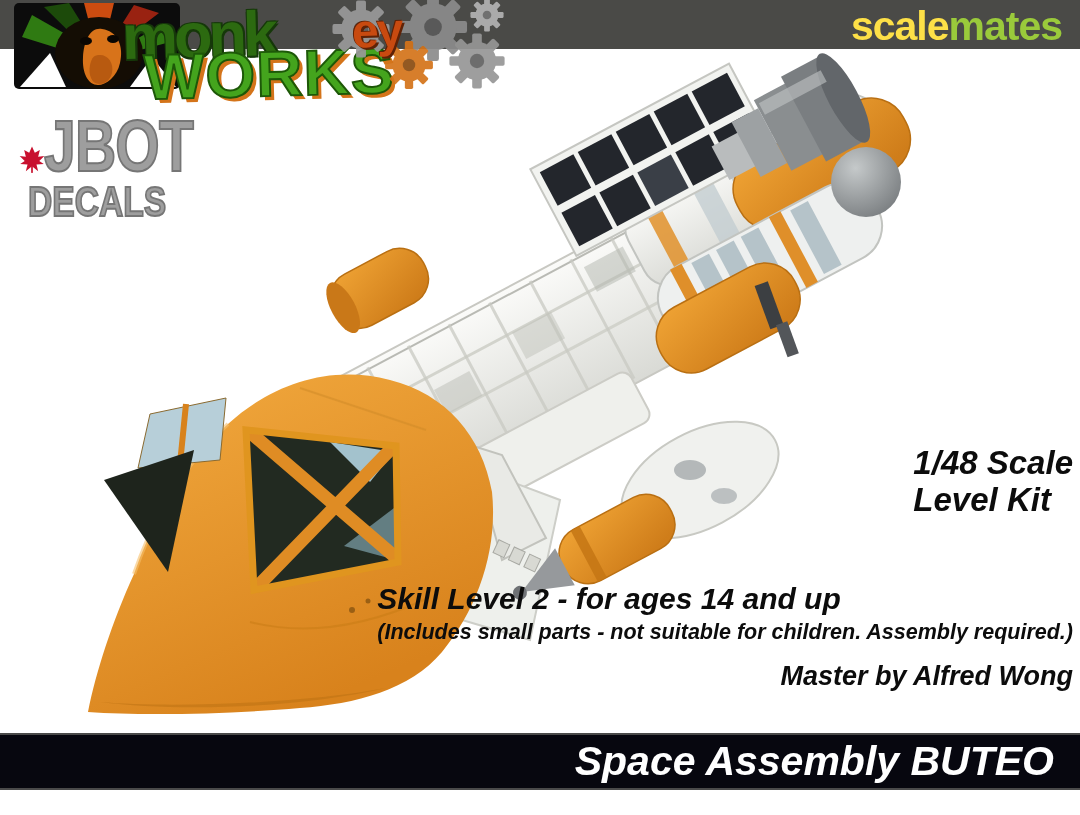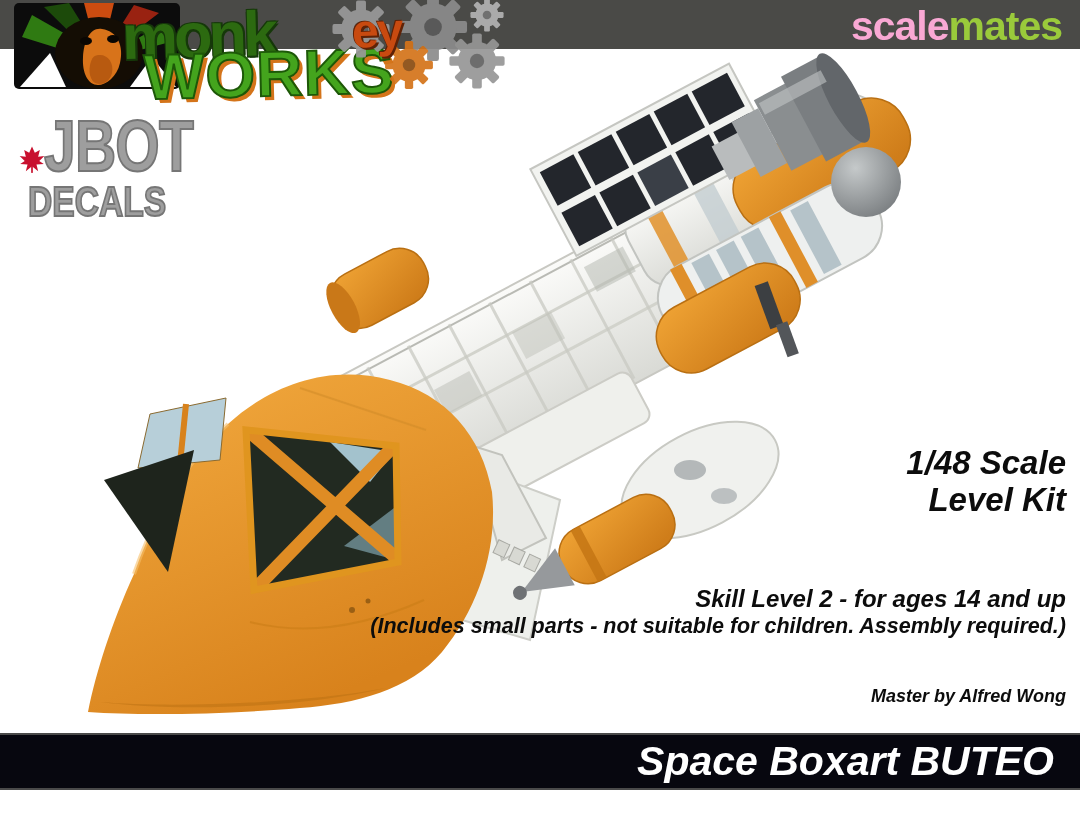--- a/index.html
+++ b/index.html
@@ -2,21 +2,21 @@
 <html><head>
 <meta charset="utf-8">
 <style>
   html,body{margin:0;padding:0;background:#888;}
   .page{position:relative;width:1080px;height:815px;overflow:hidden;background:#ffffff;
         font-family:"Liberation Sans",sans-serif;margin:0 auto;}
   
   .topbar{position:absolute;left:0;top:0;width:1080px;height:49px;background:#4a4a47;}
   .scalemates{position:absolute;right:18px;top:0;height:49px;line-height:52px;
       font-size:41px;font-weight:800;letter-spacing:-1px;white-space:nowrap;}
-  .sm-gray{color:#f9a8d4;}
+  .sm-gray{color:#fde047;}
   .sm-green{color:#9aca3b;margin-top:12px;}
   
   .mw{position:absolute;left:14px;top:3px;width:490px;height:100px;}
   .mw-box{position:absolute;left:0;top:0;width:166px;height:86px;background:#0c0c0c;border-radius:5px;}
   .mw-monk{position:absolute;left:108px;top:-4px;font-size:63px;font-weight:900;letter-spacing:-4px;
       color:#2c6a10;transform:rotate(-1.5deg);
       text-shadow:2px 2px 0 #16380a,-1px -1px 0 #16380a,2px -1px 0 #16380a,-1px 2px 0 #16380a;}
   .mw-works{position:absolute;left:130px;top:34px;font-size:64px;font-weight:900;letter-spacing:1px;
       color:#44a41d;-webkit-text-stroke:2px #1d5808;transform:rotate(-1.5deg);
       text-shadow:4px 4px 0 #d4741a;}
@@ -25,26 +25,26 @@
       color:#c84a10;transform:rotate(-2deg);
       text-shadow:2px 2px 0 #5f2206,-1px -1px 0 #5f2206;}
   
   .jbot{position:absolute;left:18px;top:104px;width:170px;height:116px;margin-top:8px;}
   .jbot-leaf{position:absolute;left:0px;top:34px;width:28px;height:28px;}
   .jbot-name{position:absolute;left:26px;top:-8px;font-size:68px;font-weight:900;letter-spacing:-1px;
       color:#9e9e9e;-webkit-text-stroke:2px #767676;transform:scale(.84,1.06);transform-origin:left top;}
   .jbot-sub{position:absolute;left:10px;top:66px;font-size:42px;font-weight:900;letter-spacing:0px;
       color:#9e9e9e;-webkit-text-stroke:2px #767676;transform:scale(.8,1.0);transform-origin:left top;}
   
-  .r-text{position:absolute;right:14px;text-align:right;font-style:italic;font-weight:bold;color:#0c0c0c;}
+  .r-text{position:absolute;right:7px;text-align:left;font-style:italic;font-weight:bold;color:#0c0c0c;}
   .blk-scale{top:444px;font-size:33px;line-height:37px;}
   .blk-skill{top:584px;}
-  .skill-line{font-size:24px;line-height:30px;}
-  .warn-line{font-size:21.5px;line-height:25px;}
-  .blk-credits{top:660px;font-size:18px;line-height:33px;margin-top:20px;}
+  .skill-line{font-size:30px;line-height:30px;}
+  .warn-line{font-size:21.5px;line-height:25px;margin-top:6px;}
+  .blk-credits{top:660px;font-size:27px;line-height:33px;}
   
   .titlebar{position:absolute;left:0;top:733px;width:1080px;height:57px;background:#07070f;
       border-top:2px solid #4a4a4a;border-bottom:2px solid #4a4a4a;box-sizing:border-box;}
   .titlebar-text{position:absolute;right:26px;top:0;height:53px;line-height:53px;color:#ffffff;
       font-size:41px;font-weight:bold;font-style:italic;white-space:nowrap;}
   .ship{position:absolute;left:0;top:0;pointer-events:none;}
 </style>
 </head>
 <body>
 
@@ -280,16 +280,16 @@
   <div class="r-text blk-skill">
     <div class="skill-line">Skill Level 2 - for ages 14 and up</div>
     <div class="warn-line">(Includes small parts - not suitable for children. Assembly required.)</div>
   </div>
 
   <div class="r-text blk-credits">
     <div>Master by Alfred Wong</div>
   </div>
 
   <div class="titlebar">
-    <div class="titlebar-text">Space Boxart BUTEO</div>
+    <div class="titlebar-text">Space Assembly BUTEO</div>
   </div>
 
 </div>
 
 </body></html>

